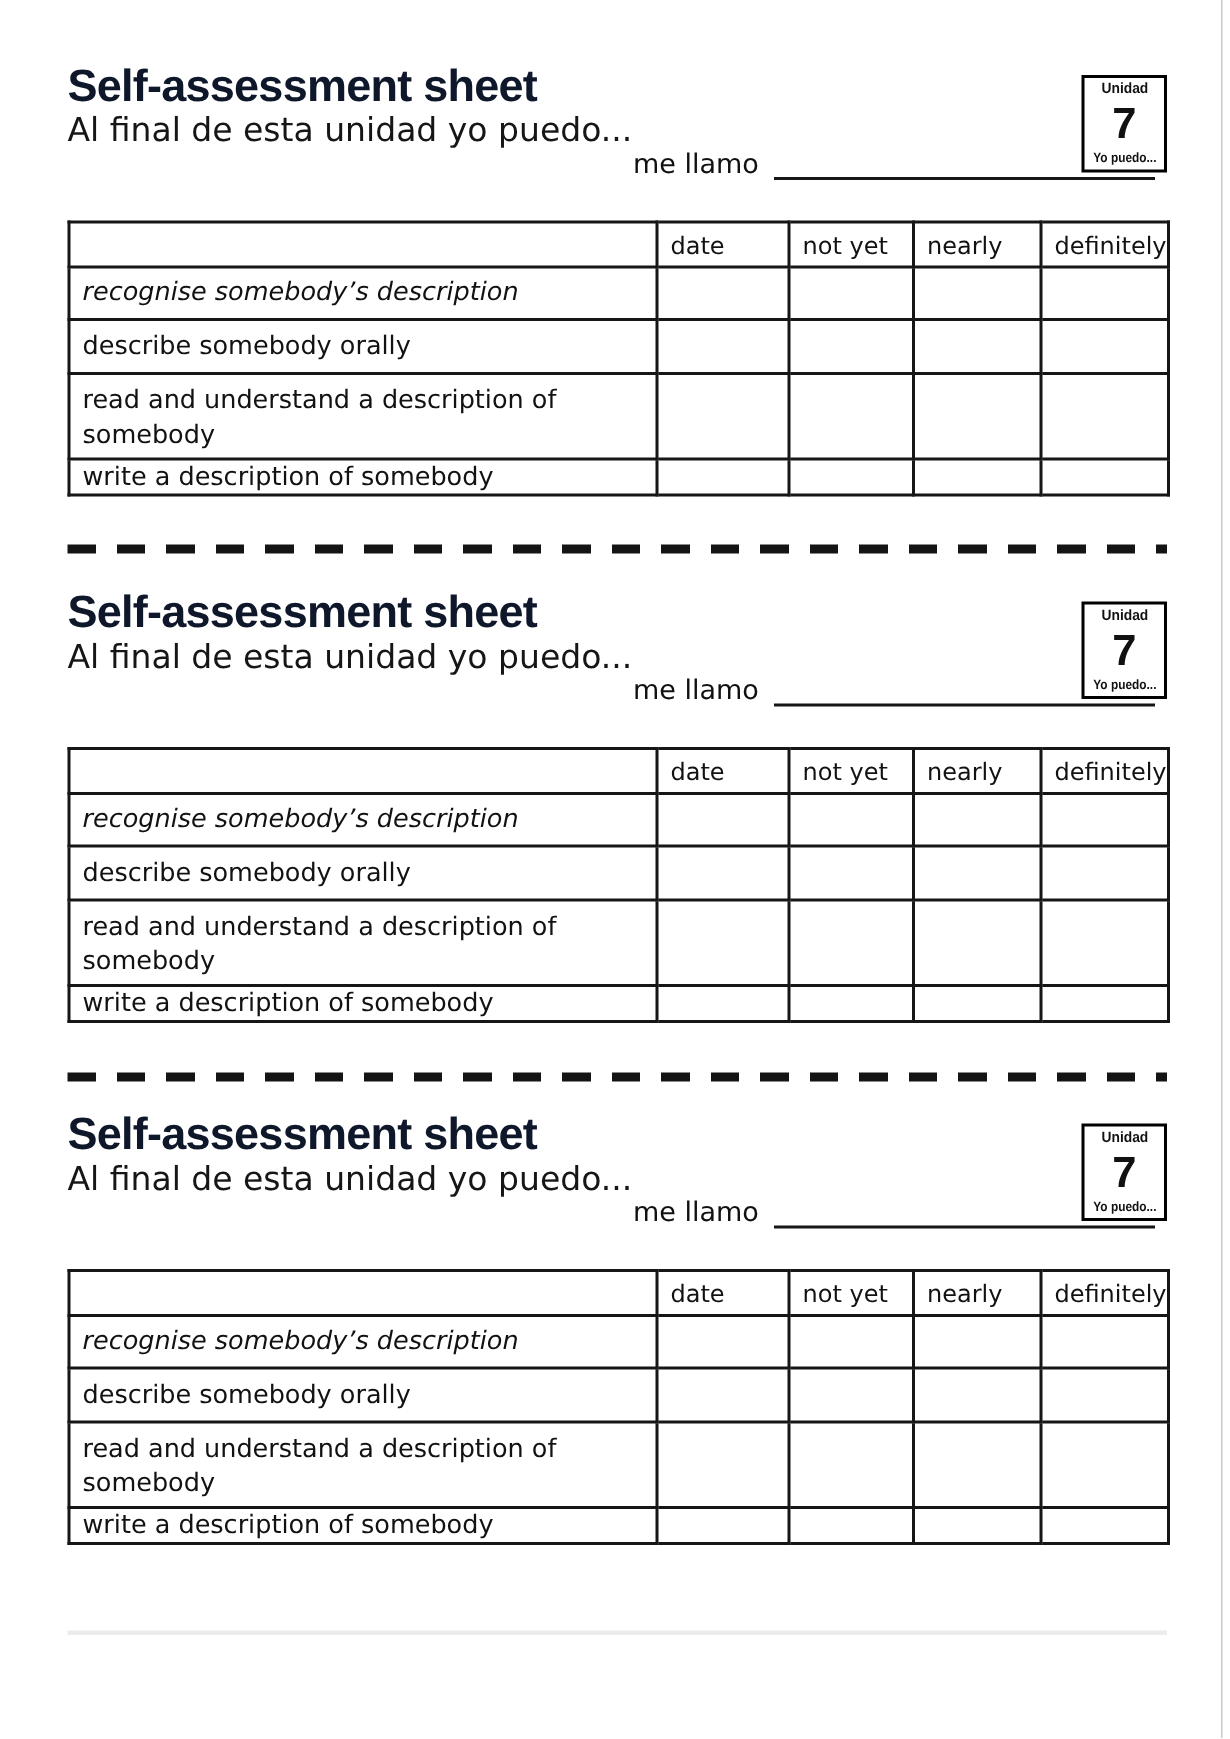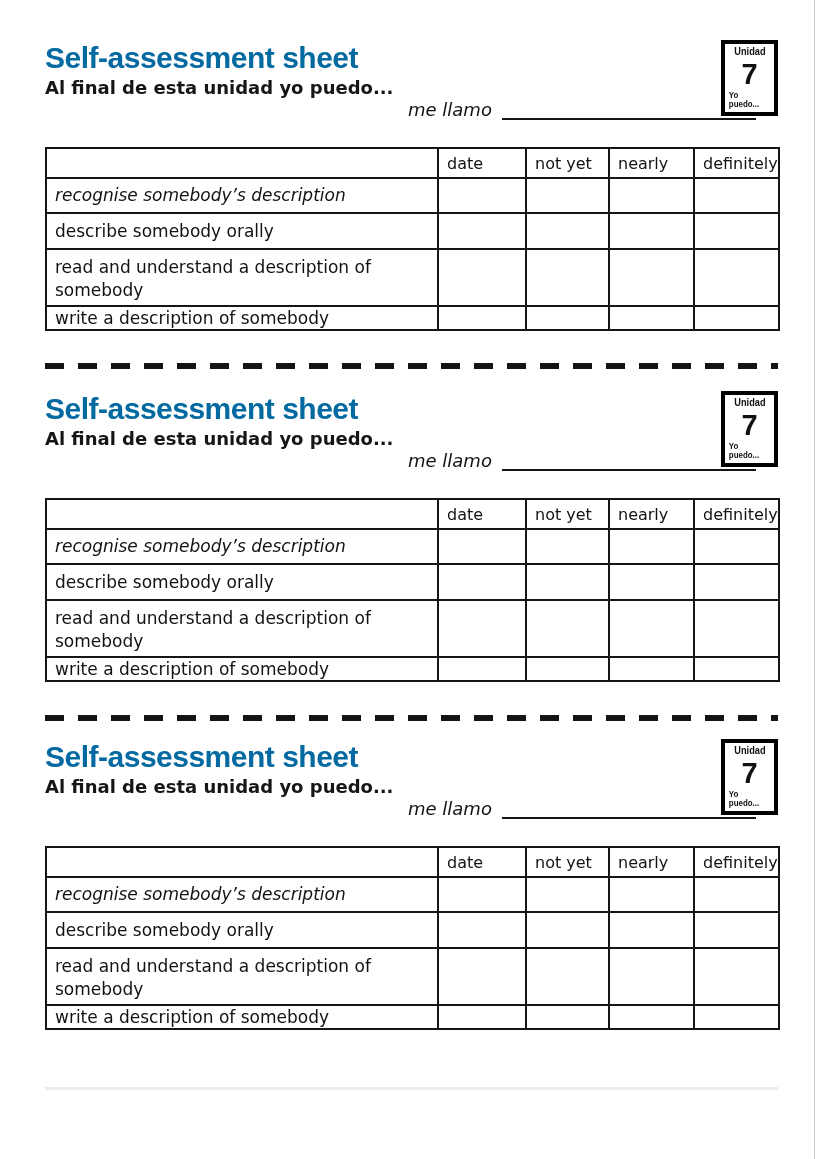--- a/index.html
+++ b/index.html
@@ -5,31 +5,31 @@
   html,body{margin:0;padding:0;background:#fff;}
   #page{position:relative;width:820px;height:1159px;background:#fff;overflow:hidden;
         font-family:"DejaVu Sans",sans-serif;color:#111;}
   
   .scan-edge{position:absolute;top:0;right:5px;width:1px;height:1159px;background:#c9c9c9;}
   .scan-streak{position:absolute;left:45px;width:733px;height:3px;top:1087px;background:#ececec;}
 
   .section{position:absolute;left:0;width:820px;height:351px;}
   .sec-title{position:absolute;left:45px;top:42px;margin:0;
              font-family:"Liberation Sans",sans-serif;font-weight:bold;
-             font-size:30px;line-height:32px;letter-spacing:-0.5px;color:#0369a1;}
-  .sec-subtitle{position:absolute;left:45px;top:78px;font-size:18px;line-height:20px;color:#161616;font-weight:bold;}
-
-  .badge{position:absolute;left:721px;top:40px;width:57px;height:76px;border:4px solid #000000;
+             font-size:30px;line-height:32px;letter-spacing:-0.5px;color:#0f172a;}
+  .sec-subtitle{position:absolute;left:45px;top:78px;font-size:22px;line-height:20px;color:#161616;}
+
+  .badge{position:absolute;left:721px;top:50px;width:57px;height:65px;border:2px solid #000000;
          box-sizing:border-box;display:flex;flex-direction:column;align-items:center;
          justify-content:space-between;padding:3px 1px;background:#fff;}
   .badge .b-top{font-family:"Liberation Sans",sans-serif;font-weight:bold;font-size:10px;line-height:10px;transform:scaleX(.92);}
   .badge .b-num{font-family:"Liberation Sans",sans-serif;font-weight:bold;font-size:29px;line-height:26px;}
   .badge .b-bottom{font-family:"Liberation Sans",sans-serif;font-weight:bold;font-size:9px;line-height:9px;transform:scaleX(.88);}
 
-  .name-row{position:absolute;left:408px;top:99px;width:348px;display:flex;align-items:flex-end;font-style:italic;}
+  .name-row{position:absolute;left:422px;top:99px;width:348px;display:flex;align-items:flex-end;}
   .name-label{font-size:18px;line-height:21px;white-space:nowrap;}
   .name-line{flex:1;margin-left:10px;border-bottom:2px solid #161616;height:19px;}
 
   table.assess{position:absolute;left:45px;top:147px;width:733px;border-collapse:collapse;table-layout:fixed;}
   table.assess td,table.assess th{border:2px solid #161616;padding:0 0 0 8px;font-weight:normal;
       text-align:left;font-size:17px;line-height:21px;vertical-align:middle;
       font-family:"DejaVu Sans",sans-serif;color:#121212;box-sizing:border-box;overflow:hidden;}
   col.c-label{width:392px;} col.c-date{width:88px;} col.c-notyet{width:83px;}
   col.c-nearly{width:85px;} col.c-def{width:85px;}
   tr.hdr{height:30px;} tr.hdr td{font-size:16px;margin-left:30px;}

